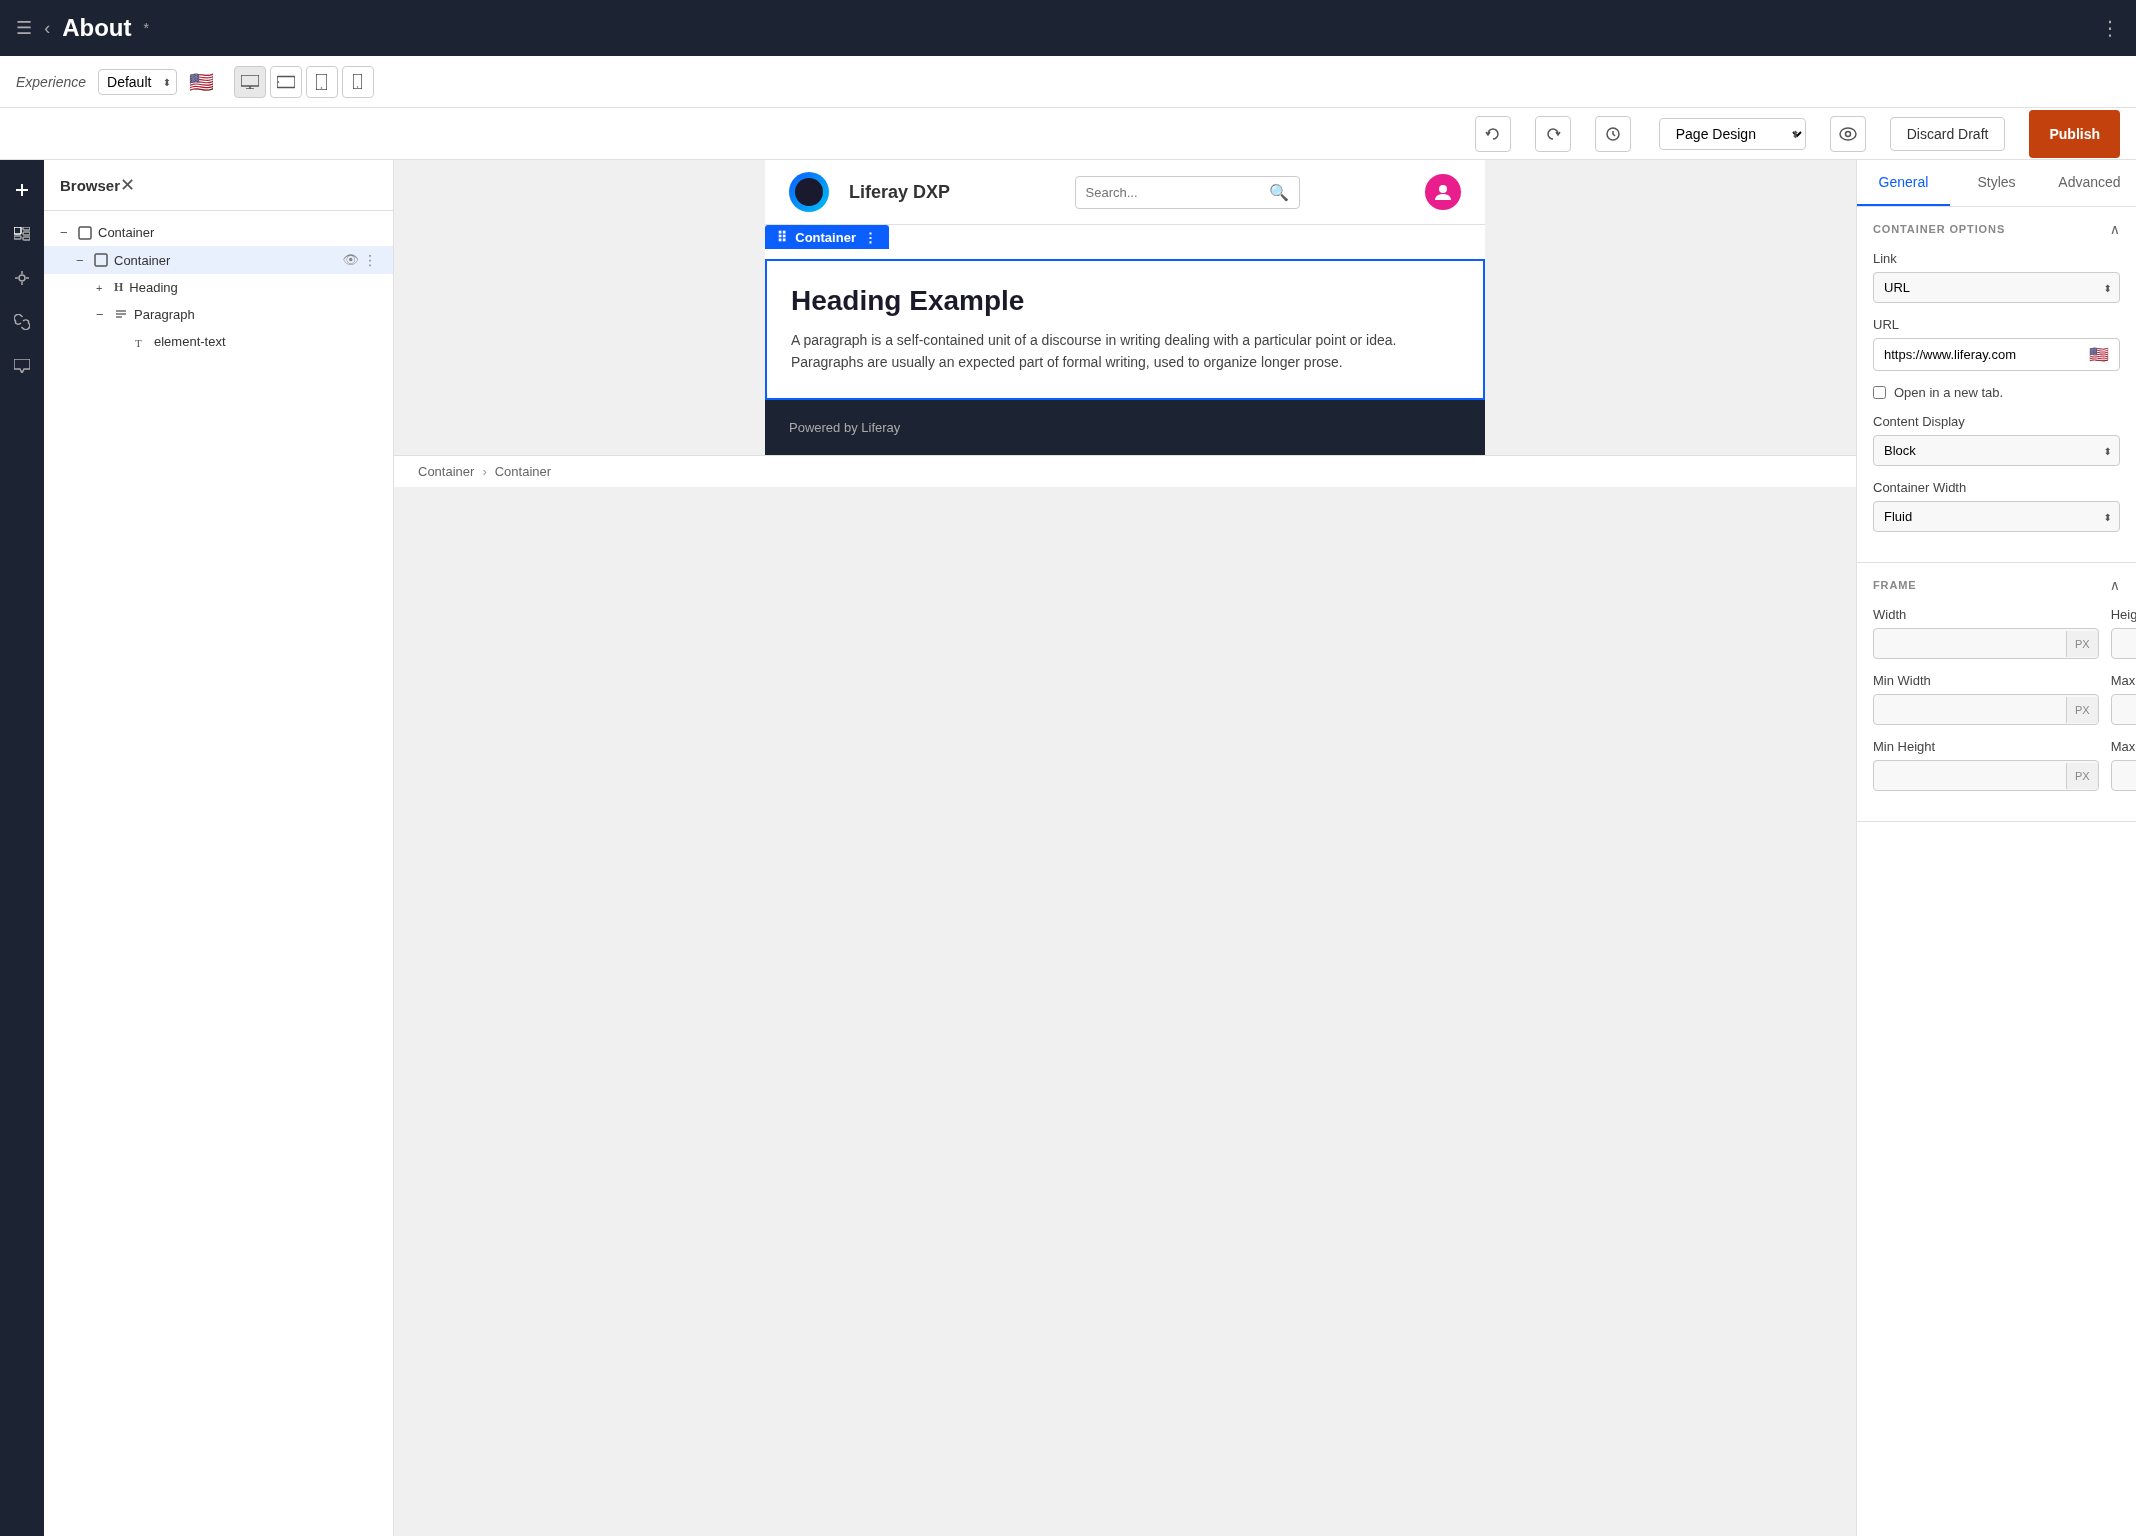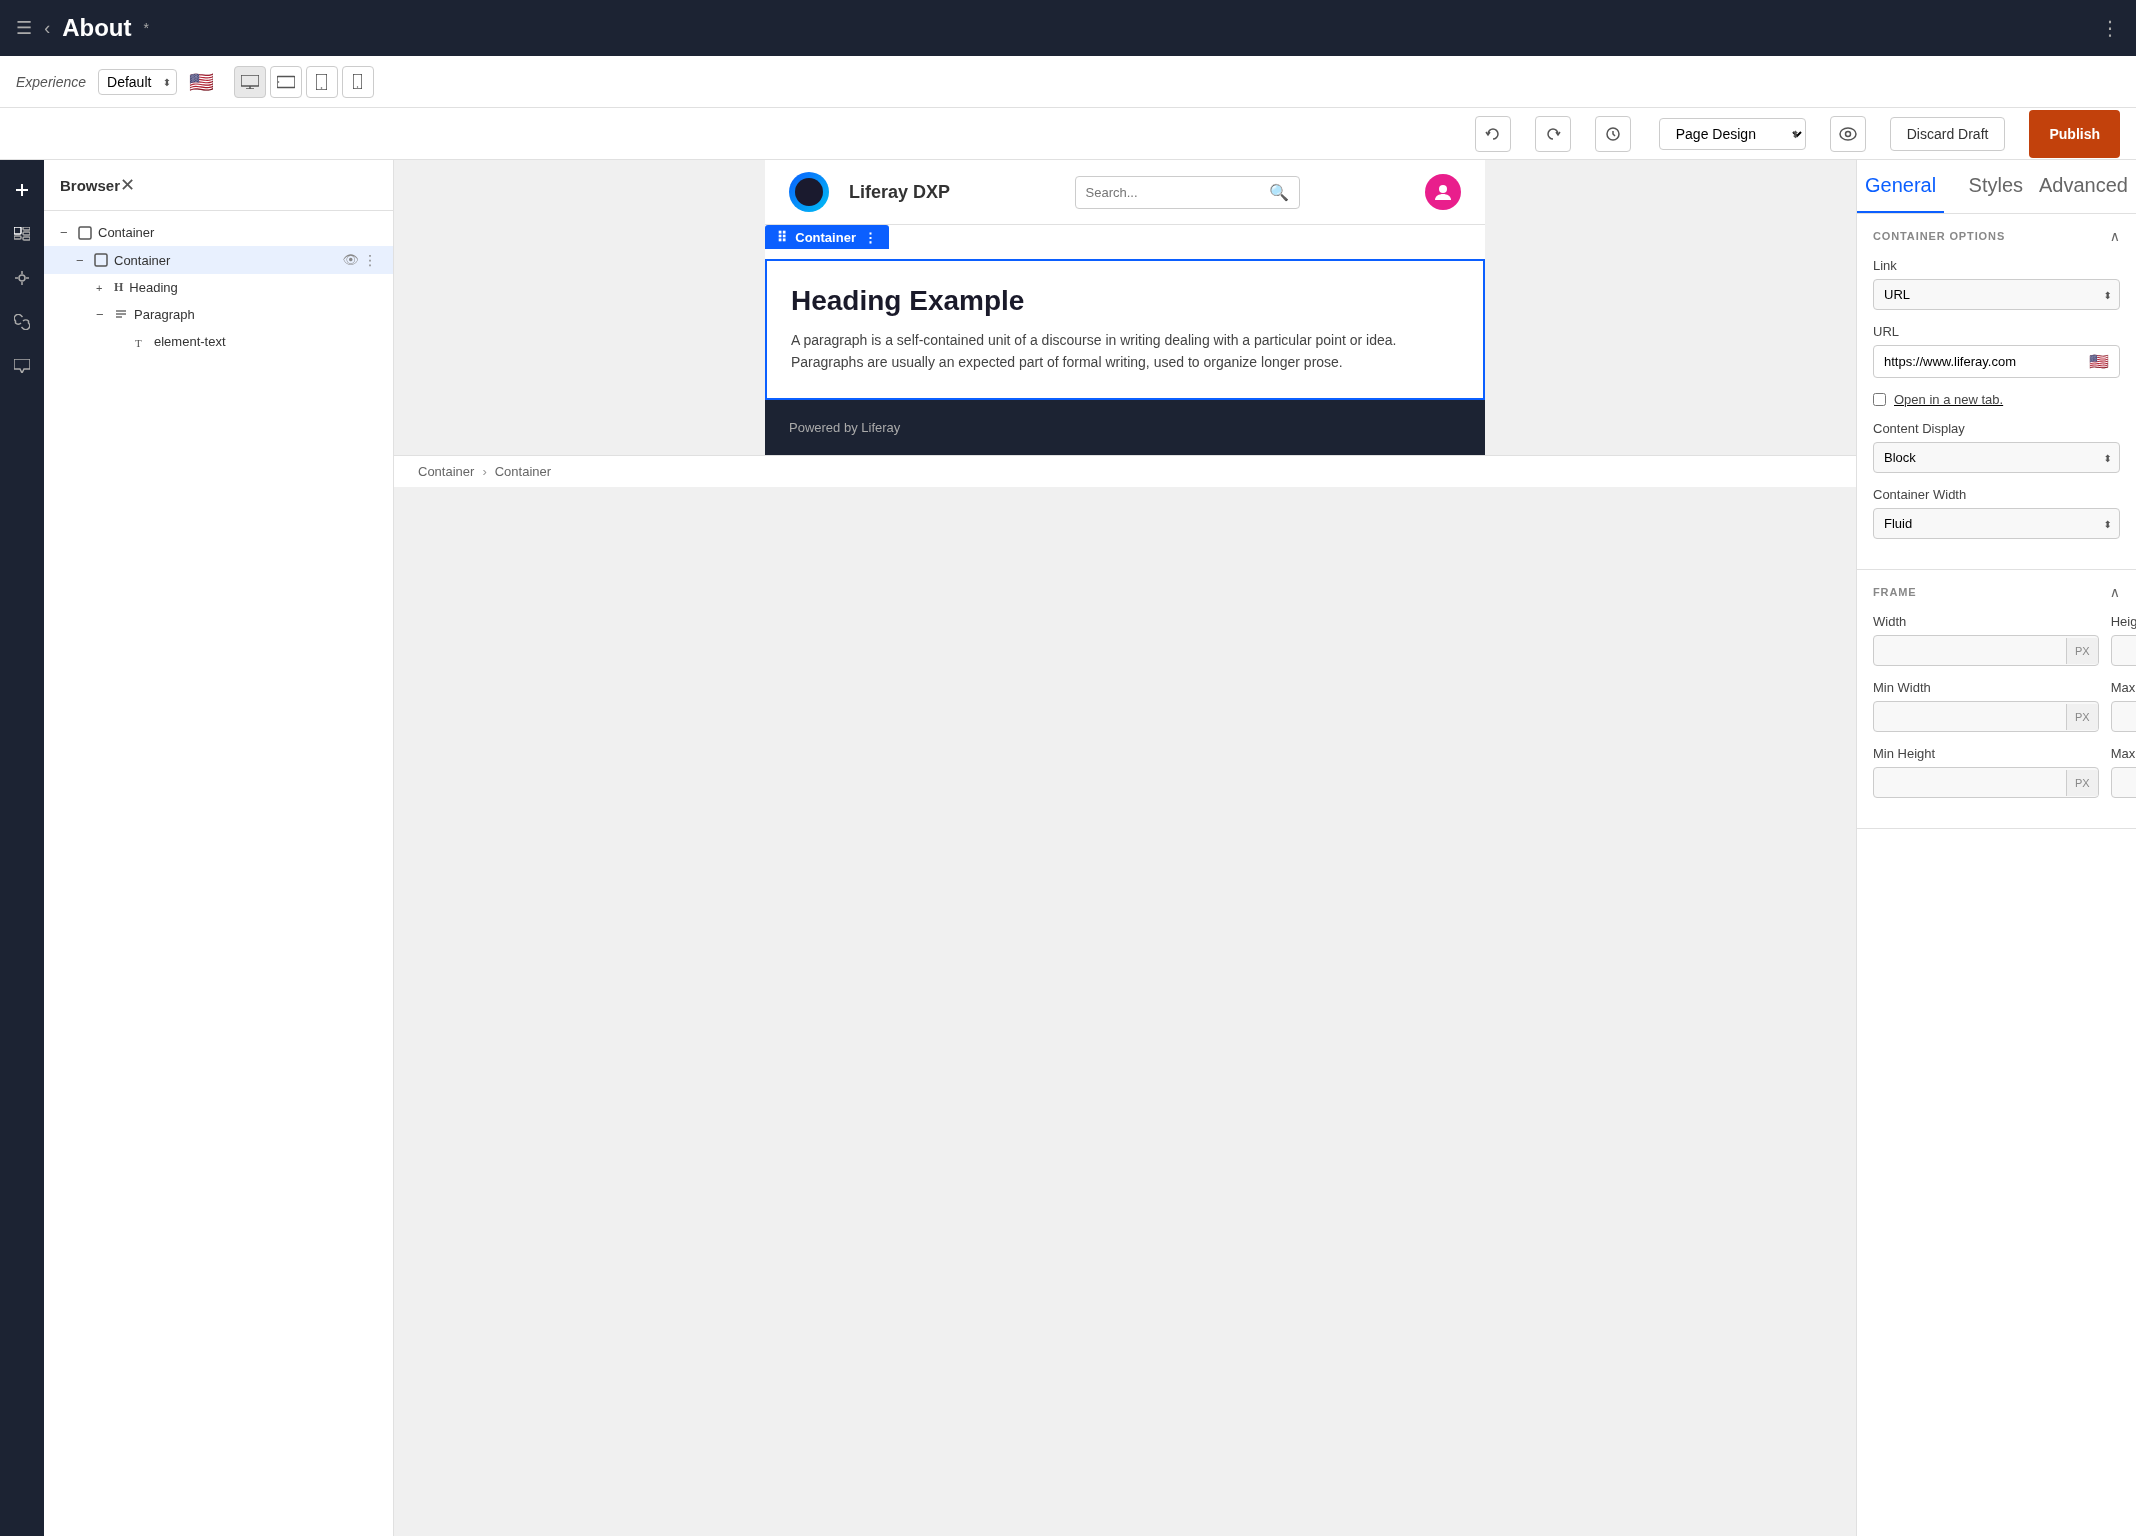--- a/index.html
+++ b/index.html
@@ -304,23 +304,23 @@
       display: flex;
       flex-direction: column;
       overflow-y: auto;
     }
     .panel-tabs {
       display: flex;
       border-bottom: 1px solid #e0e0e0;
     }
     .panel-tab {
       flex: 1;
-      text-align: right;
+      text-align: center;
       padding: 14px 8px;
-      font-size: 20px;
+      font-size: 14px;
       cursor: pointer;
       color: #666;
       border-bottom: 2px solid transparent;
     }
     .panel-tab.active {
       color: #0b5fff;
       border-bottom: 2px solid #0b5fff;
     }
     .panel-section {
       border-bottom: 1px solid #e0e0e0;
@@ -375,21 +375,20 @@
       border-radius: 4px;
       padding: 6px 10px;
       background: white;
     }
     .url-input { border: none; outline: none; font-size: 13px; flex: 1; }
     .checkbox-row {
       display: flex;
       align-items: center;
       gap: 8px;
       margin-bottom: 14px;
-      text-decoration: underline;
     }
     .checkbox-row input { cursor: pointer; }
     .checkbox-label { font-size: 13px; color: #444; }
     .two-col { display: flex; gap: 12px; }
     .two-col .field-row { flex: 1; }
     .px-input-wrap {
       display: flex;
       align-items: center;
       border: 1px solid #ccc;
       border-radius: 4px;

